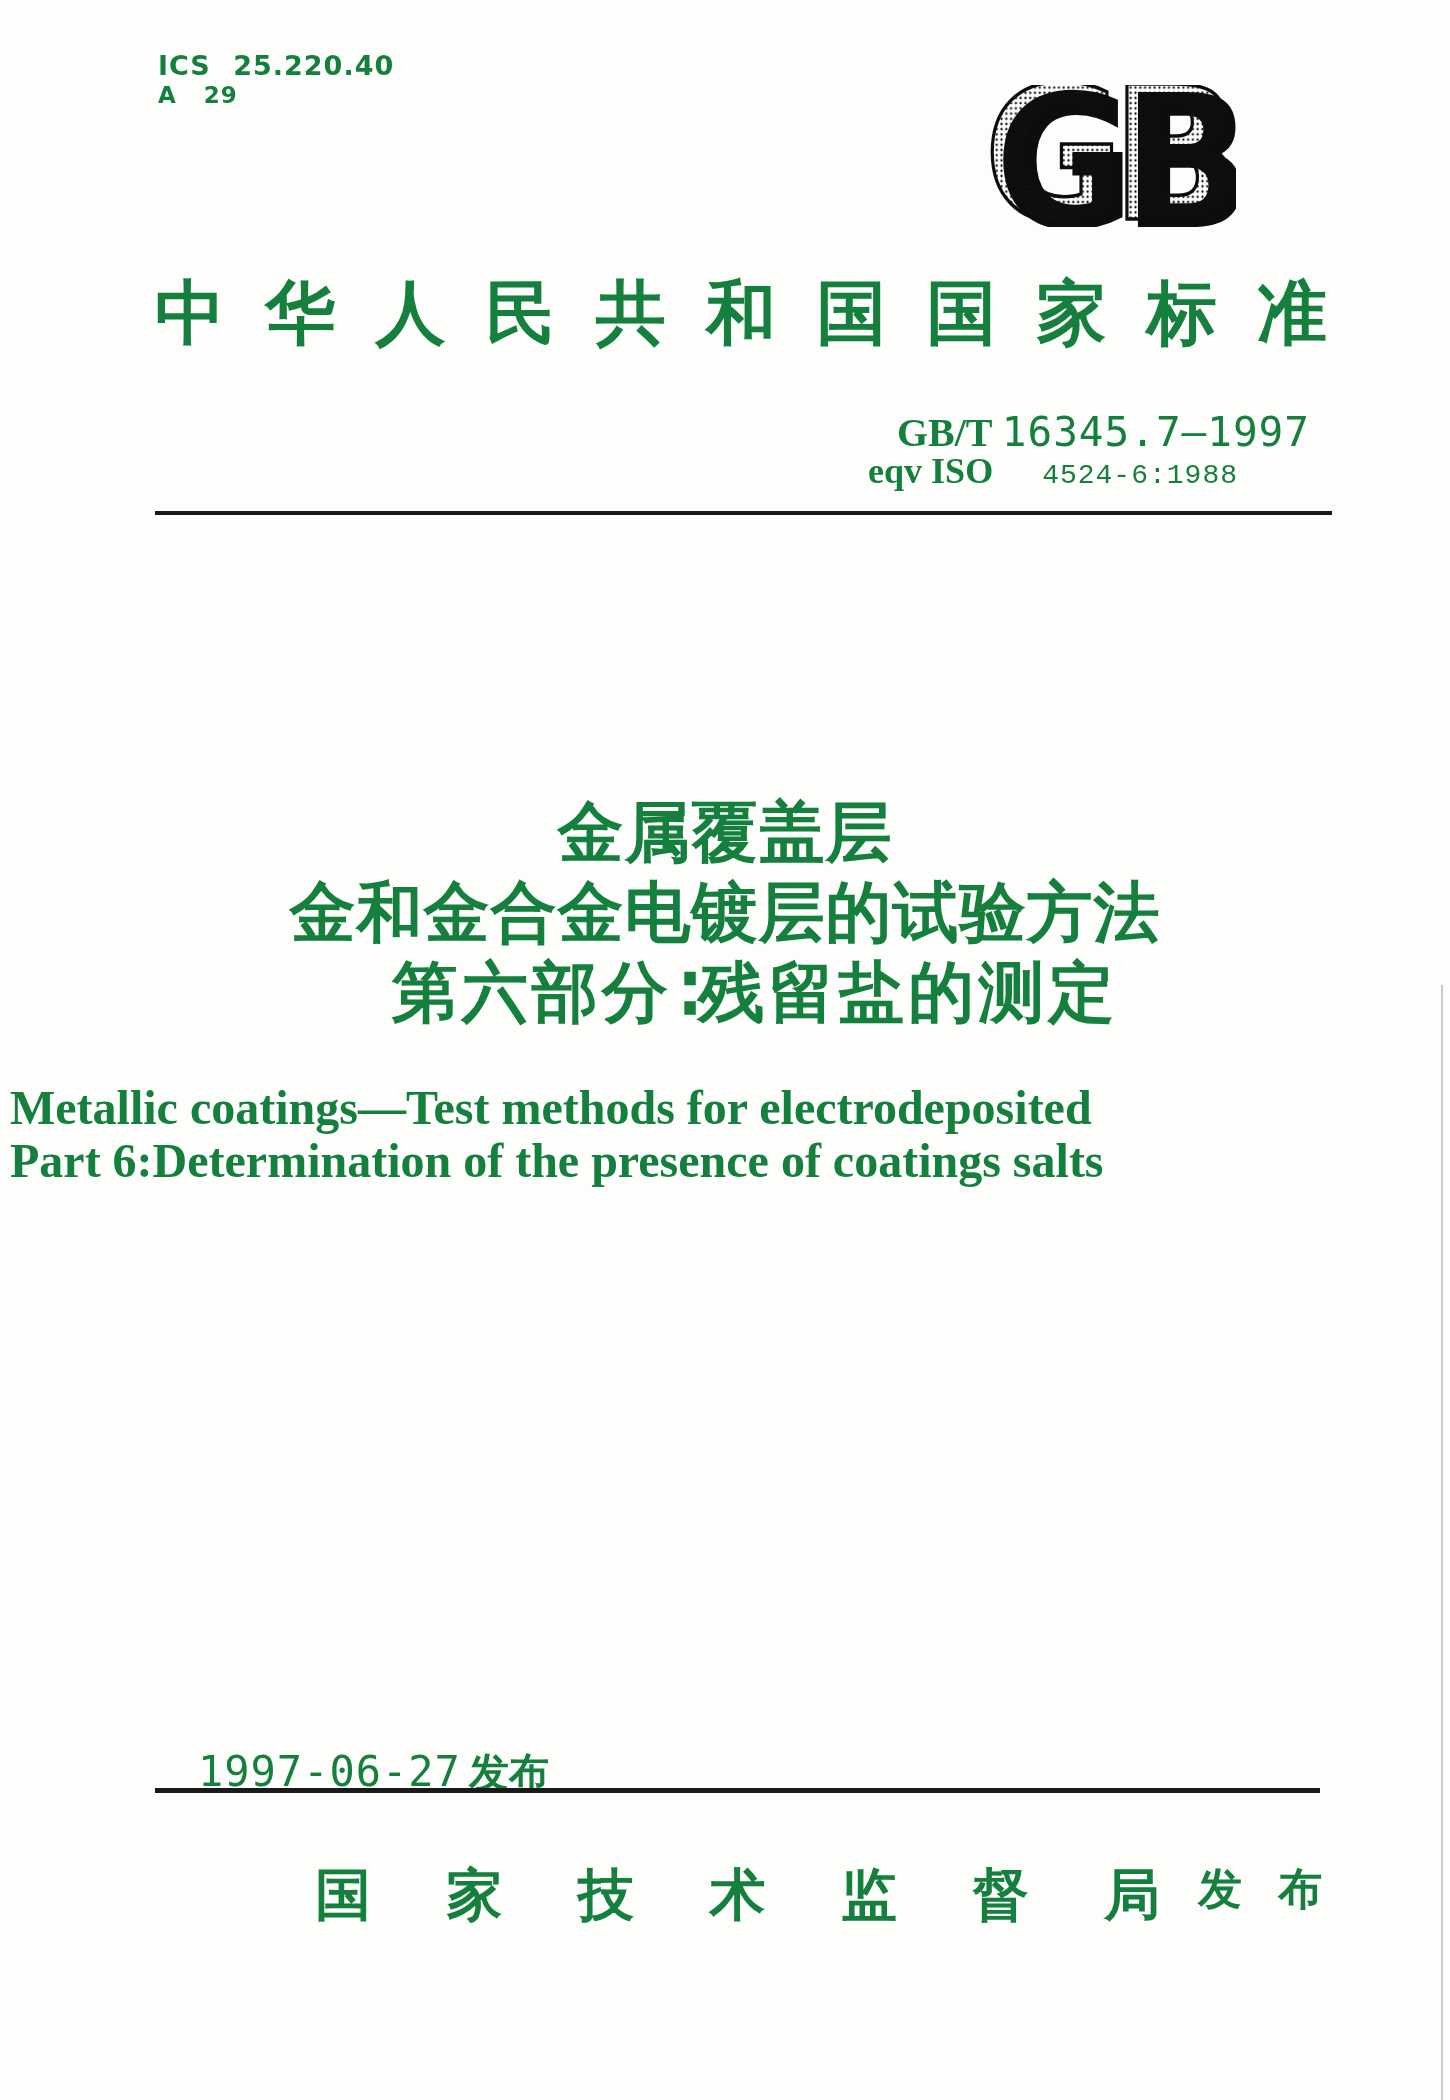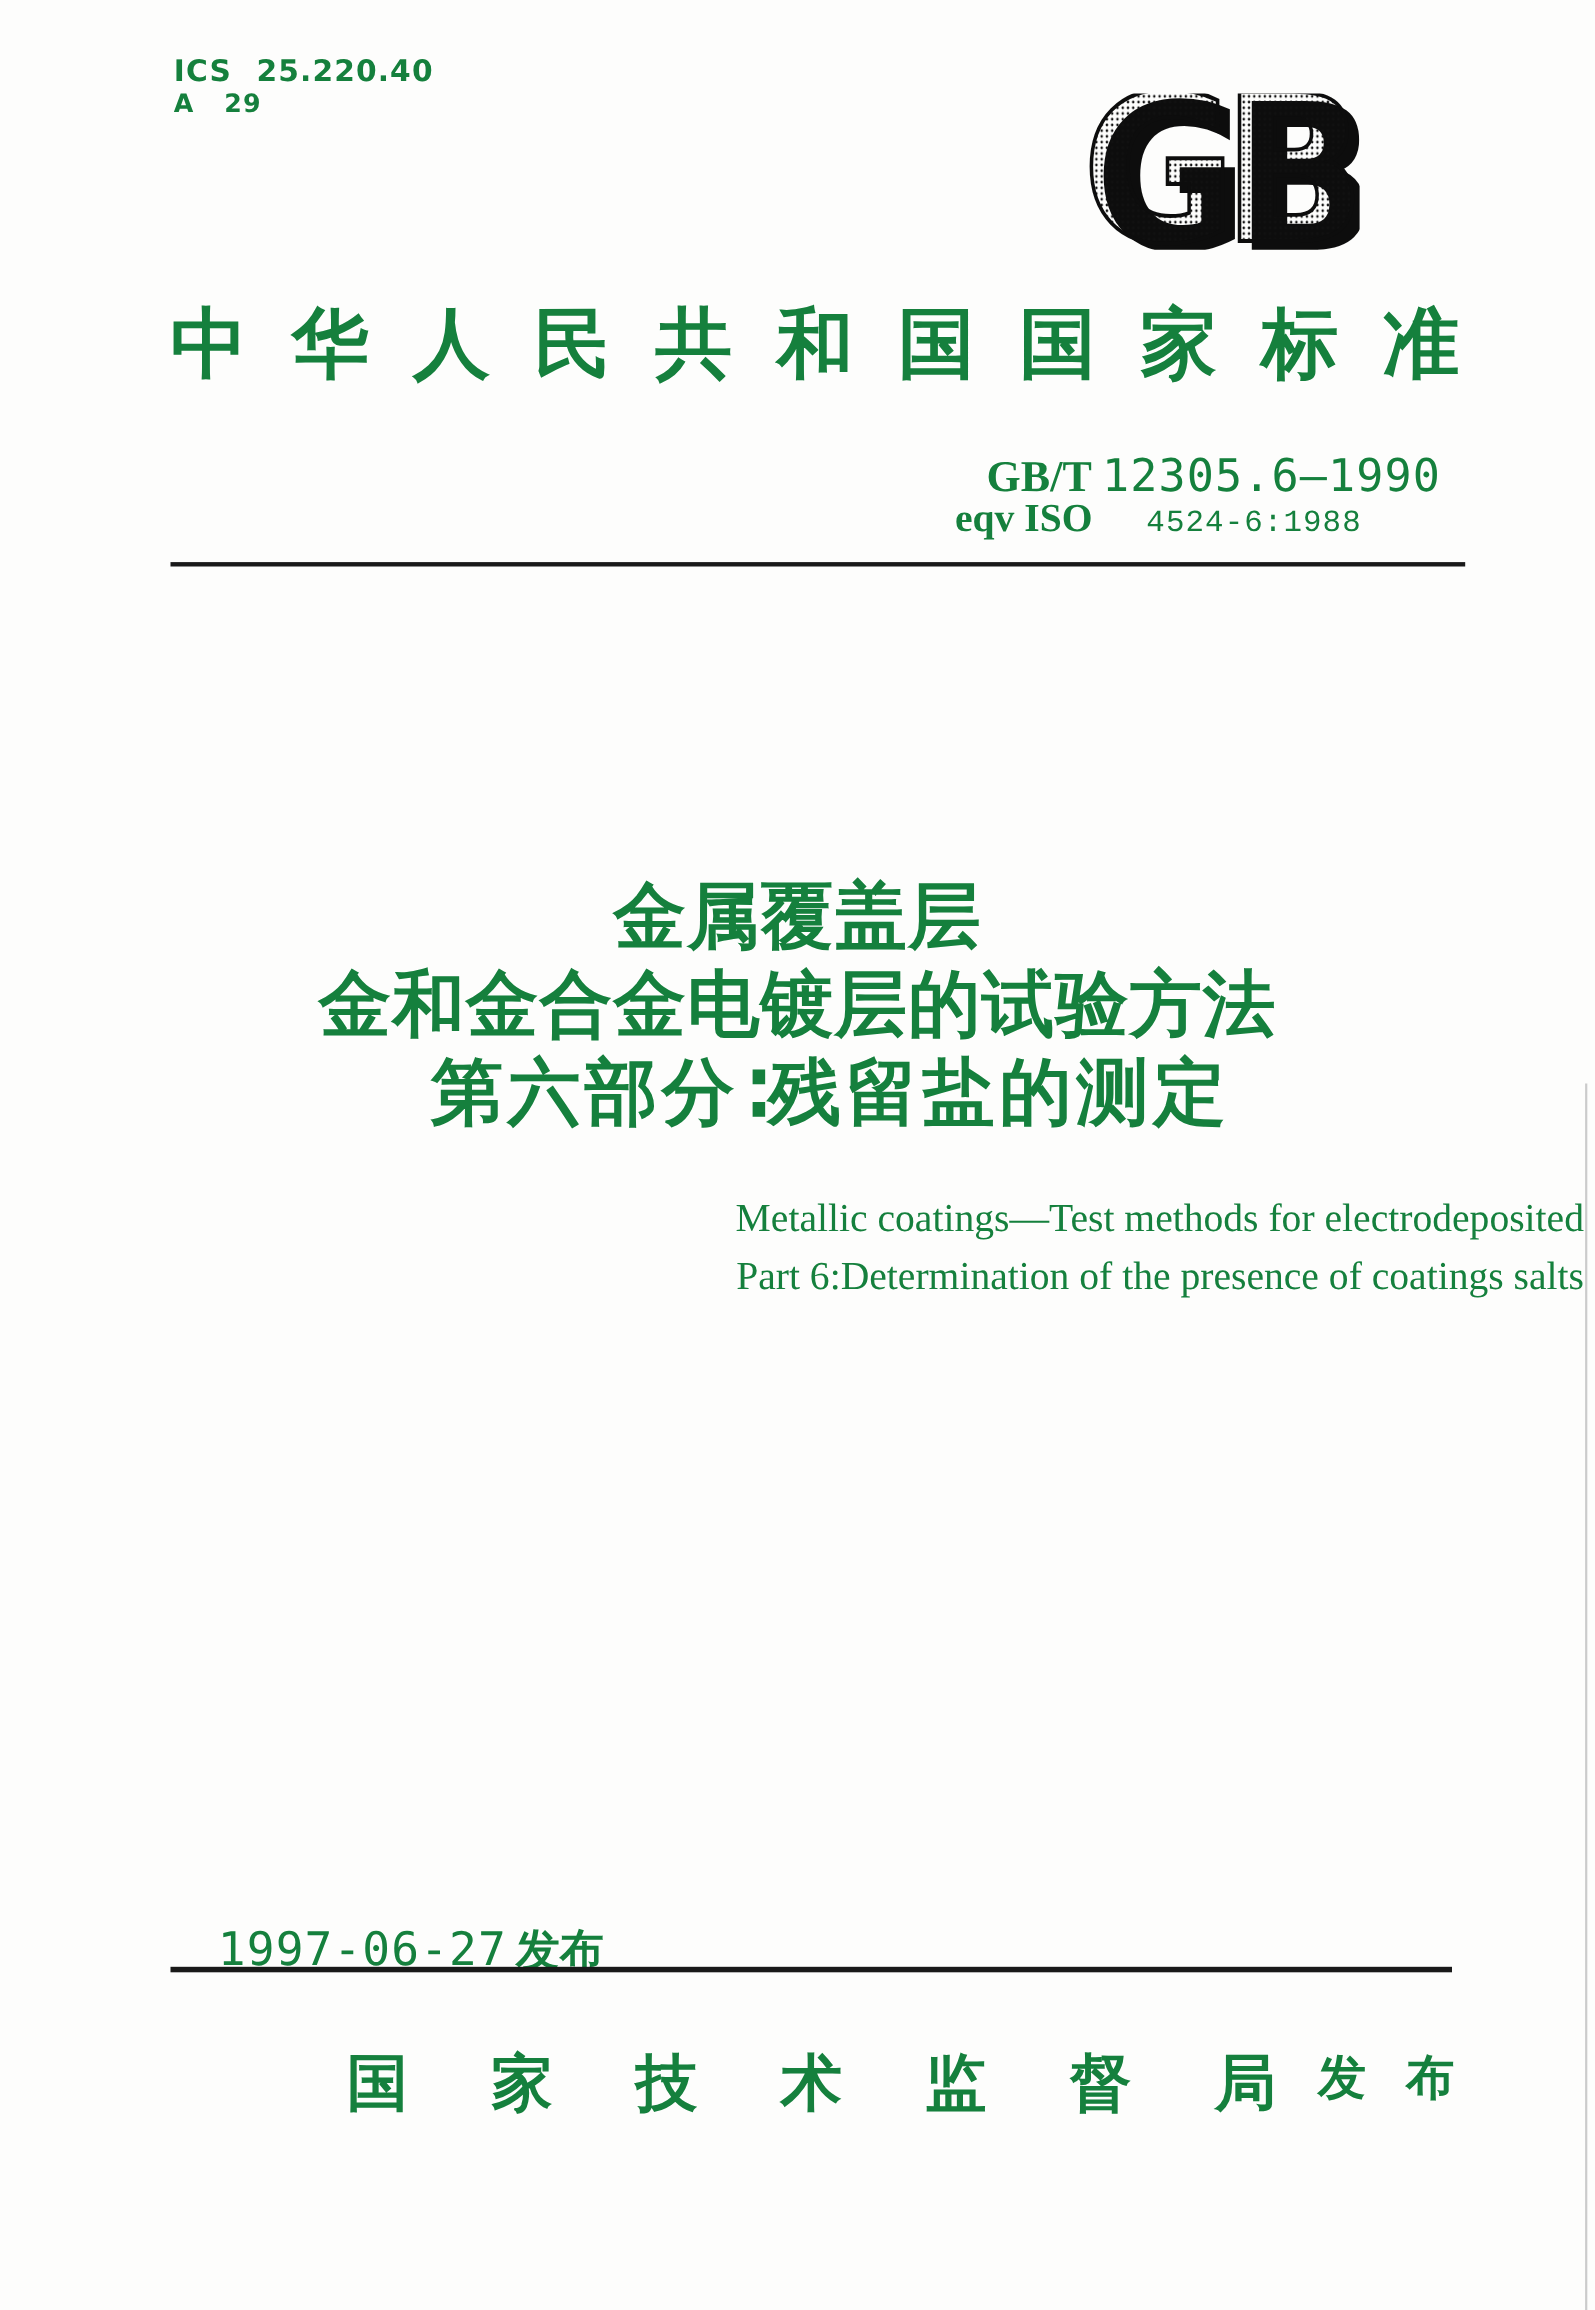--- a/index.html
+++ b/index.html
@@ -46,23 +46,23 @@
   .rule-top { position:absolute; left:155px; top:511px; width:1177px; height:4px; background:#191919; }
   
   .cn-title {
     position:absolute; left:10px; top:792px; width:1430px; text-align:center;
     font-family:"Liberation Sans", sans-serif; font-weight:bold;
     font-size:66px; line-height:80px; letter-spacing:1px; white-space:nowrap;
   }
   .cn-title .shift-right { transform:translateX(30px); letter-spacing:4px; }
   
   .en-title {
-    position:absolute; left:10px; top:1081px; width:1430px; text-align:right;
-    font-family:"Liberation Serif", serif; font-weight:normal;
-    font-size:36px; line-height:53px; white-space:nowrap;
+    position:absolute; left:10px; top:1081px; width:1430px; text-align:left;
+    font-family:"Liberation Serif", serif; font-weight:bold;
+    font-size:48px; line-height:53px; white-space:nowrap;
   }
   
   .date-left  { position:absolute; left:158px; top:1745px; white-space:nowrap; }
   .date-right { position:absolute; right:128px; top:1745px; white-space:nowrap; }
   .date-digits {
     font-family:"DejaVu Sans Mono", monospace; font-size:42px; letter-spacing:1px;margin-left:40px;
   }
   .date-label {
     font-family:"Liberation Sans", sans-serif; font-weight:bold;
     font-size:40px; margin-left:8px;
@@ -111,21 +111,21 @@
       <span>共</span>
       <span>和</span>
       <span>国</span>
       <span>国</span>
       <span>家</span>
       <span>标</span>
       <span>准</span>
     </div>
 
   <div class="std-number">
-    <span class="prefix">GB/T </span><span class="digits">12305.6—1990</span>
+    <span class="prefix">GB/T </span><span class="digits">16345.7—1997</span>
   </div>
   <div class="std-eqv">
     <span class="prefix">eqv ISO </span><span class="digits">4524-6:1988</span>
   </div>
 
   <div class="rule-top"></div>
 
   <div class="cn-title">
     <div>金属覆盖层</div>
     <div>金和金合金电镀层的试验方法</div>

